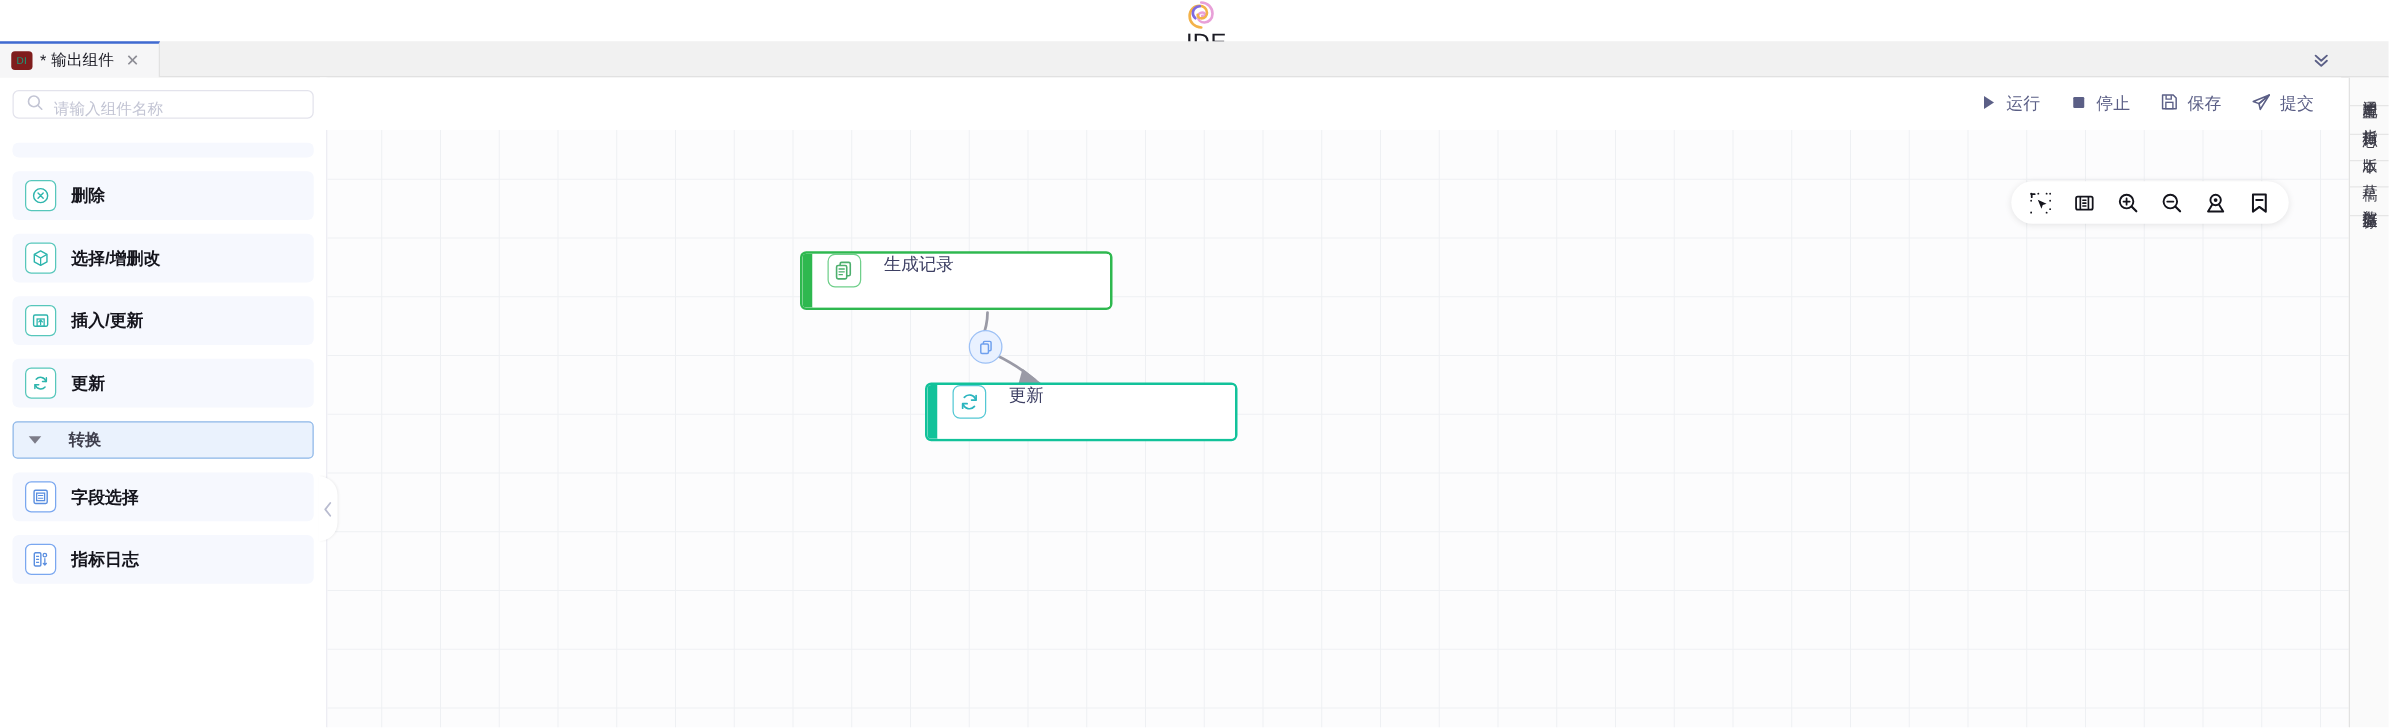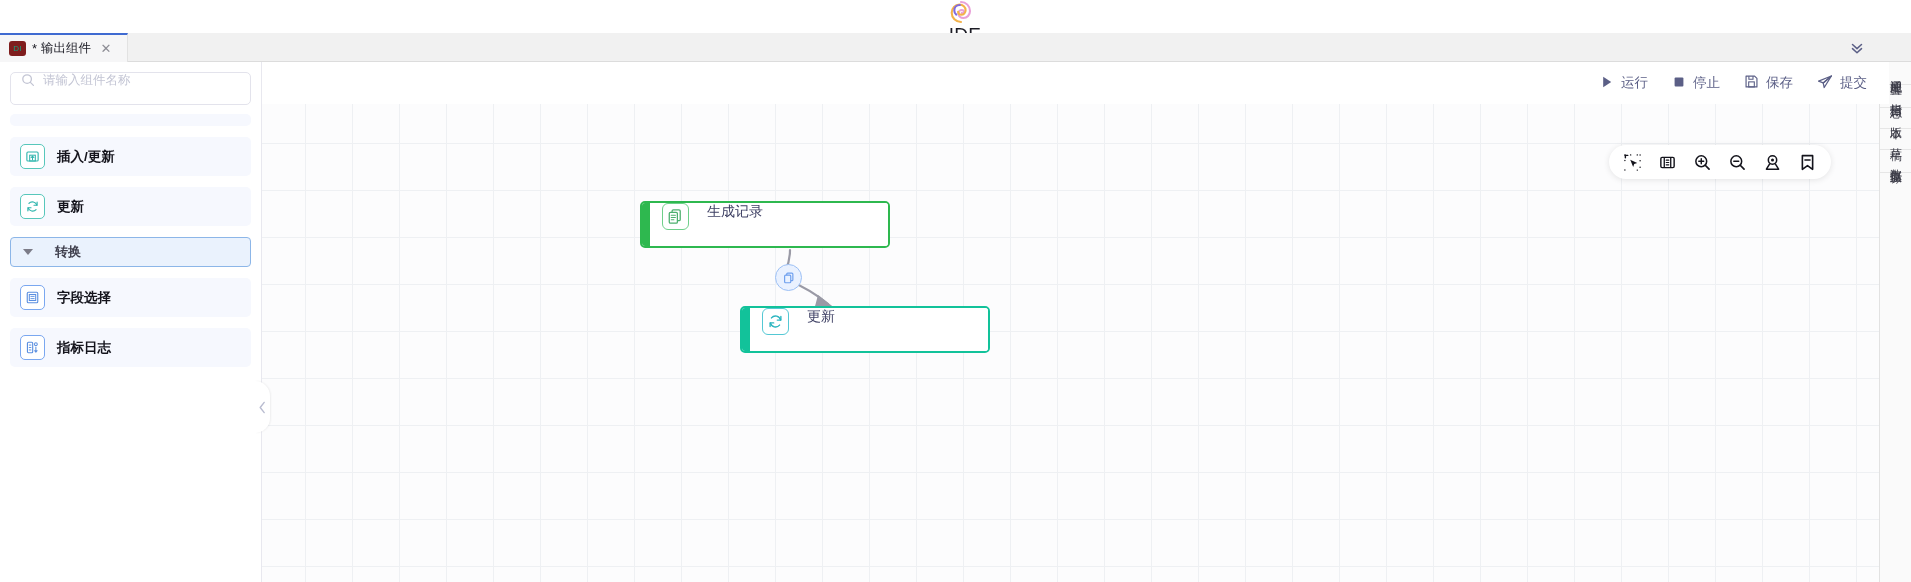--- a/index.html
+++ b/index.html
@@ -69,22 +69,22 @@
 
   
   .leftpanel {
     position: absolute; top: 62px; left: 0; width: 262px; height: 520px;
     background: #ffffff;
     border-right: 1px solid #e8e8ef;
     overflow: hidden;
   }
   .search-wrap { padding: 10px 10px 6px 10px; }
   .search-box {
-    height: 33px; border: 1px solid #e3e3ec; border-radius: 5px;
-    display: flex; align-items: flex-start; padding: 0 10px;
+    height: 23px; border: 1px solid #e3e3ec; border-radius: 5px;
+    display: flex; align-items: flex-end; padding: 0 10px;
     background: #fff;
   }
   .search-box svg { flex: 0 0 auto; }
   .search-input {
     border: 0; outline: 0; margin-left: 8px; width: 100%;
     font-size: 12.5px; color: #c3c5d4;
     font-family: "Liberation Sans", sans-serif;
     background: transparent;
   }
   .search-input::placeholder { color: #c3c5d4; }
@@ -137,21 +137,21 @@
     width: 15px; height: 52px;
     background: #ffffff;
     border-top-right-radius: 26px; border-bottom-right-radius: 26px;
     box-shadow: 1px 0 2px rgba(0,0,0,.06);
     display: flex; align-items: center; justify-content: center;
     color: #b9bcd0; font-size: 12px; cursor: pointer; z-index: 8;
   }
 
   
   .canvas-header {
-    position: absolute; top: 62px; left: 272px;
+    position: absolute; top: 62px; left: 256px;
     width: 1617px; height: 42px;
     background: #ffffff;
     display: flex; align-items: center; justify-content: flex-end;
     padding-right: 22px;
     gap: 24px;
     z-index: 6;
   }
   .act {
     display: flex; align-items: center; gap: 7px;
     color: #5b5f86; font-size: 13.5px; cursor: pointer;
@@ -294,21 +294,39 @@
         </span>
         <input class="search-input" type="text" placeholder="请输入组件名称" style="">
       </div>
     </div>
 
     <div class="complist">
 
       <div class="comp-item partial"></div>
 
 
-
+      <div class="comp-item">
+        <span class="comp-icon">
+          <svg width="15" height="15" viewBox="0 0 16 16">
+            <circle cx="8" cy="8" r="6" fill="none" stroke="#2eb5ad" stroke-width="1.2"></circle>
+            <path d="M5.8 5.8l4.4 4.4M10.2 5.8l-4.4 4.4" stroke="#2eb5ad" stroke-width="1.2" stroke-linecap="round"></path>
+          </svg>
+        </span>
+        <span class="comp-label">删除</span>
+      </div>
+
+      <div class="comp-item">
+        <span class="comp-icon">
+          <svg width="15" height="15" viewBox="0 0 16 16">
+            <path d="M8 1.8l5.4 3v6.4L8 14.2l-5.4-3V4.8z" fill="none" stroke="#2eb5ad" stroke-width="1.2" stroke-linejoin="round"></path>
+            <path d="M2.6 4.8L8 7.9l5.4-3.1M8 7.9v6.3" fill="none" stroke="#2eb5ad" stroke-width="1.1"></path>
+          </svg>
+        </span>
+        <span class="comp-label">选择/增删改</span>
+      </div>
 
       <div class="comp-item">
         <span class="comp-icon">
           <svg width="15" height="15" viewBox="0 0 16 16">
             <rect x="2" y="3.2" width="12" height="9.6" rx="1.2" fill="none" stroke="#2eb5ad" stroke-width="1.2"></rect>
             <rect x="5" y="6.6" width="6" height="6.2" fill="none" stroke="#2eb5ad" stroke-width="1.1"></rect>
             <path d="M8 11.4V7.6M6.5 9.1L8 7.5l1.5 1.6" fill="none" stroke="#2eb5ad" stroke-width="1.1" stroke-linecap="round" stroke-linejoin="round"></path>
           </svg>
         </span>
         <span class="comp-label">插入/更新</span>

